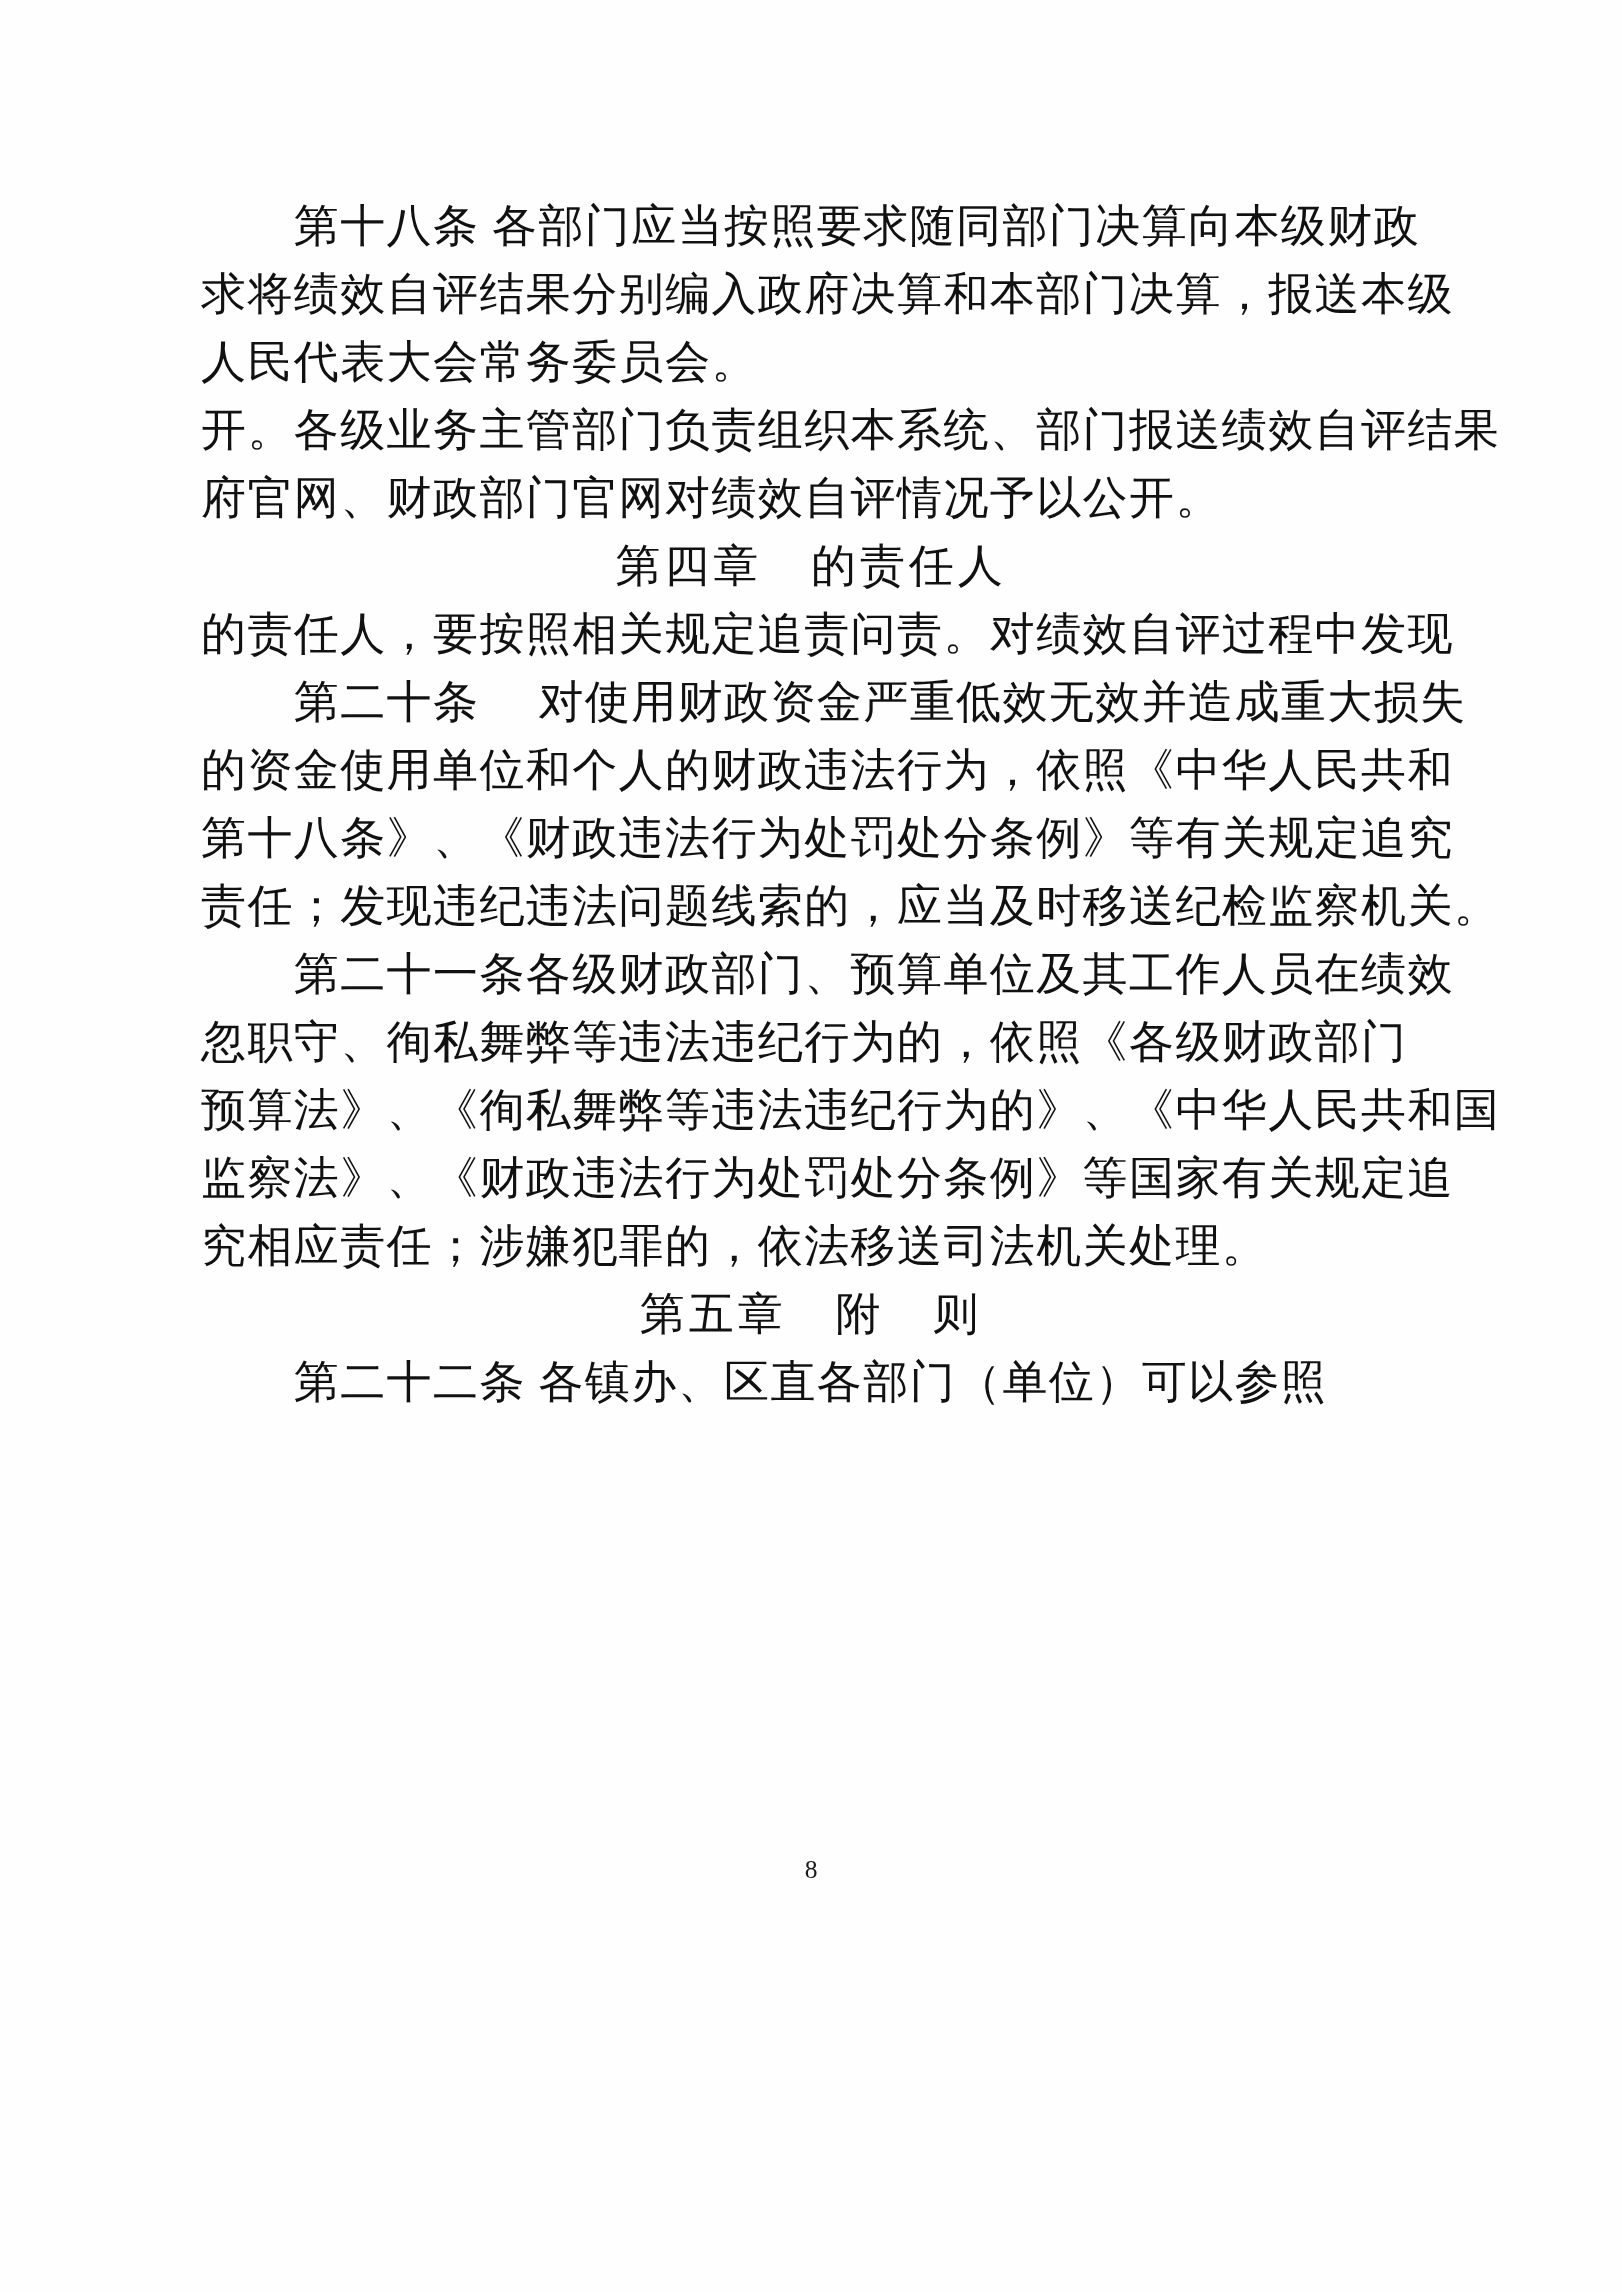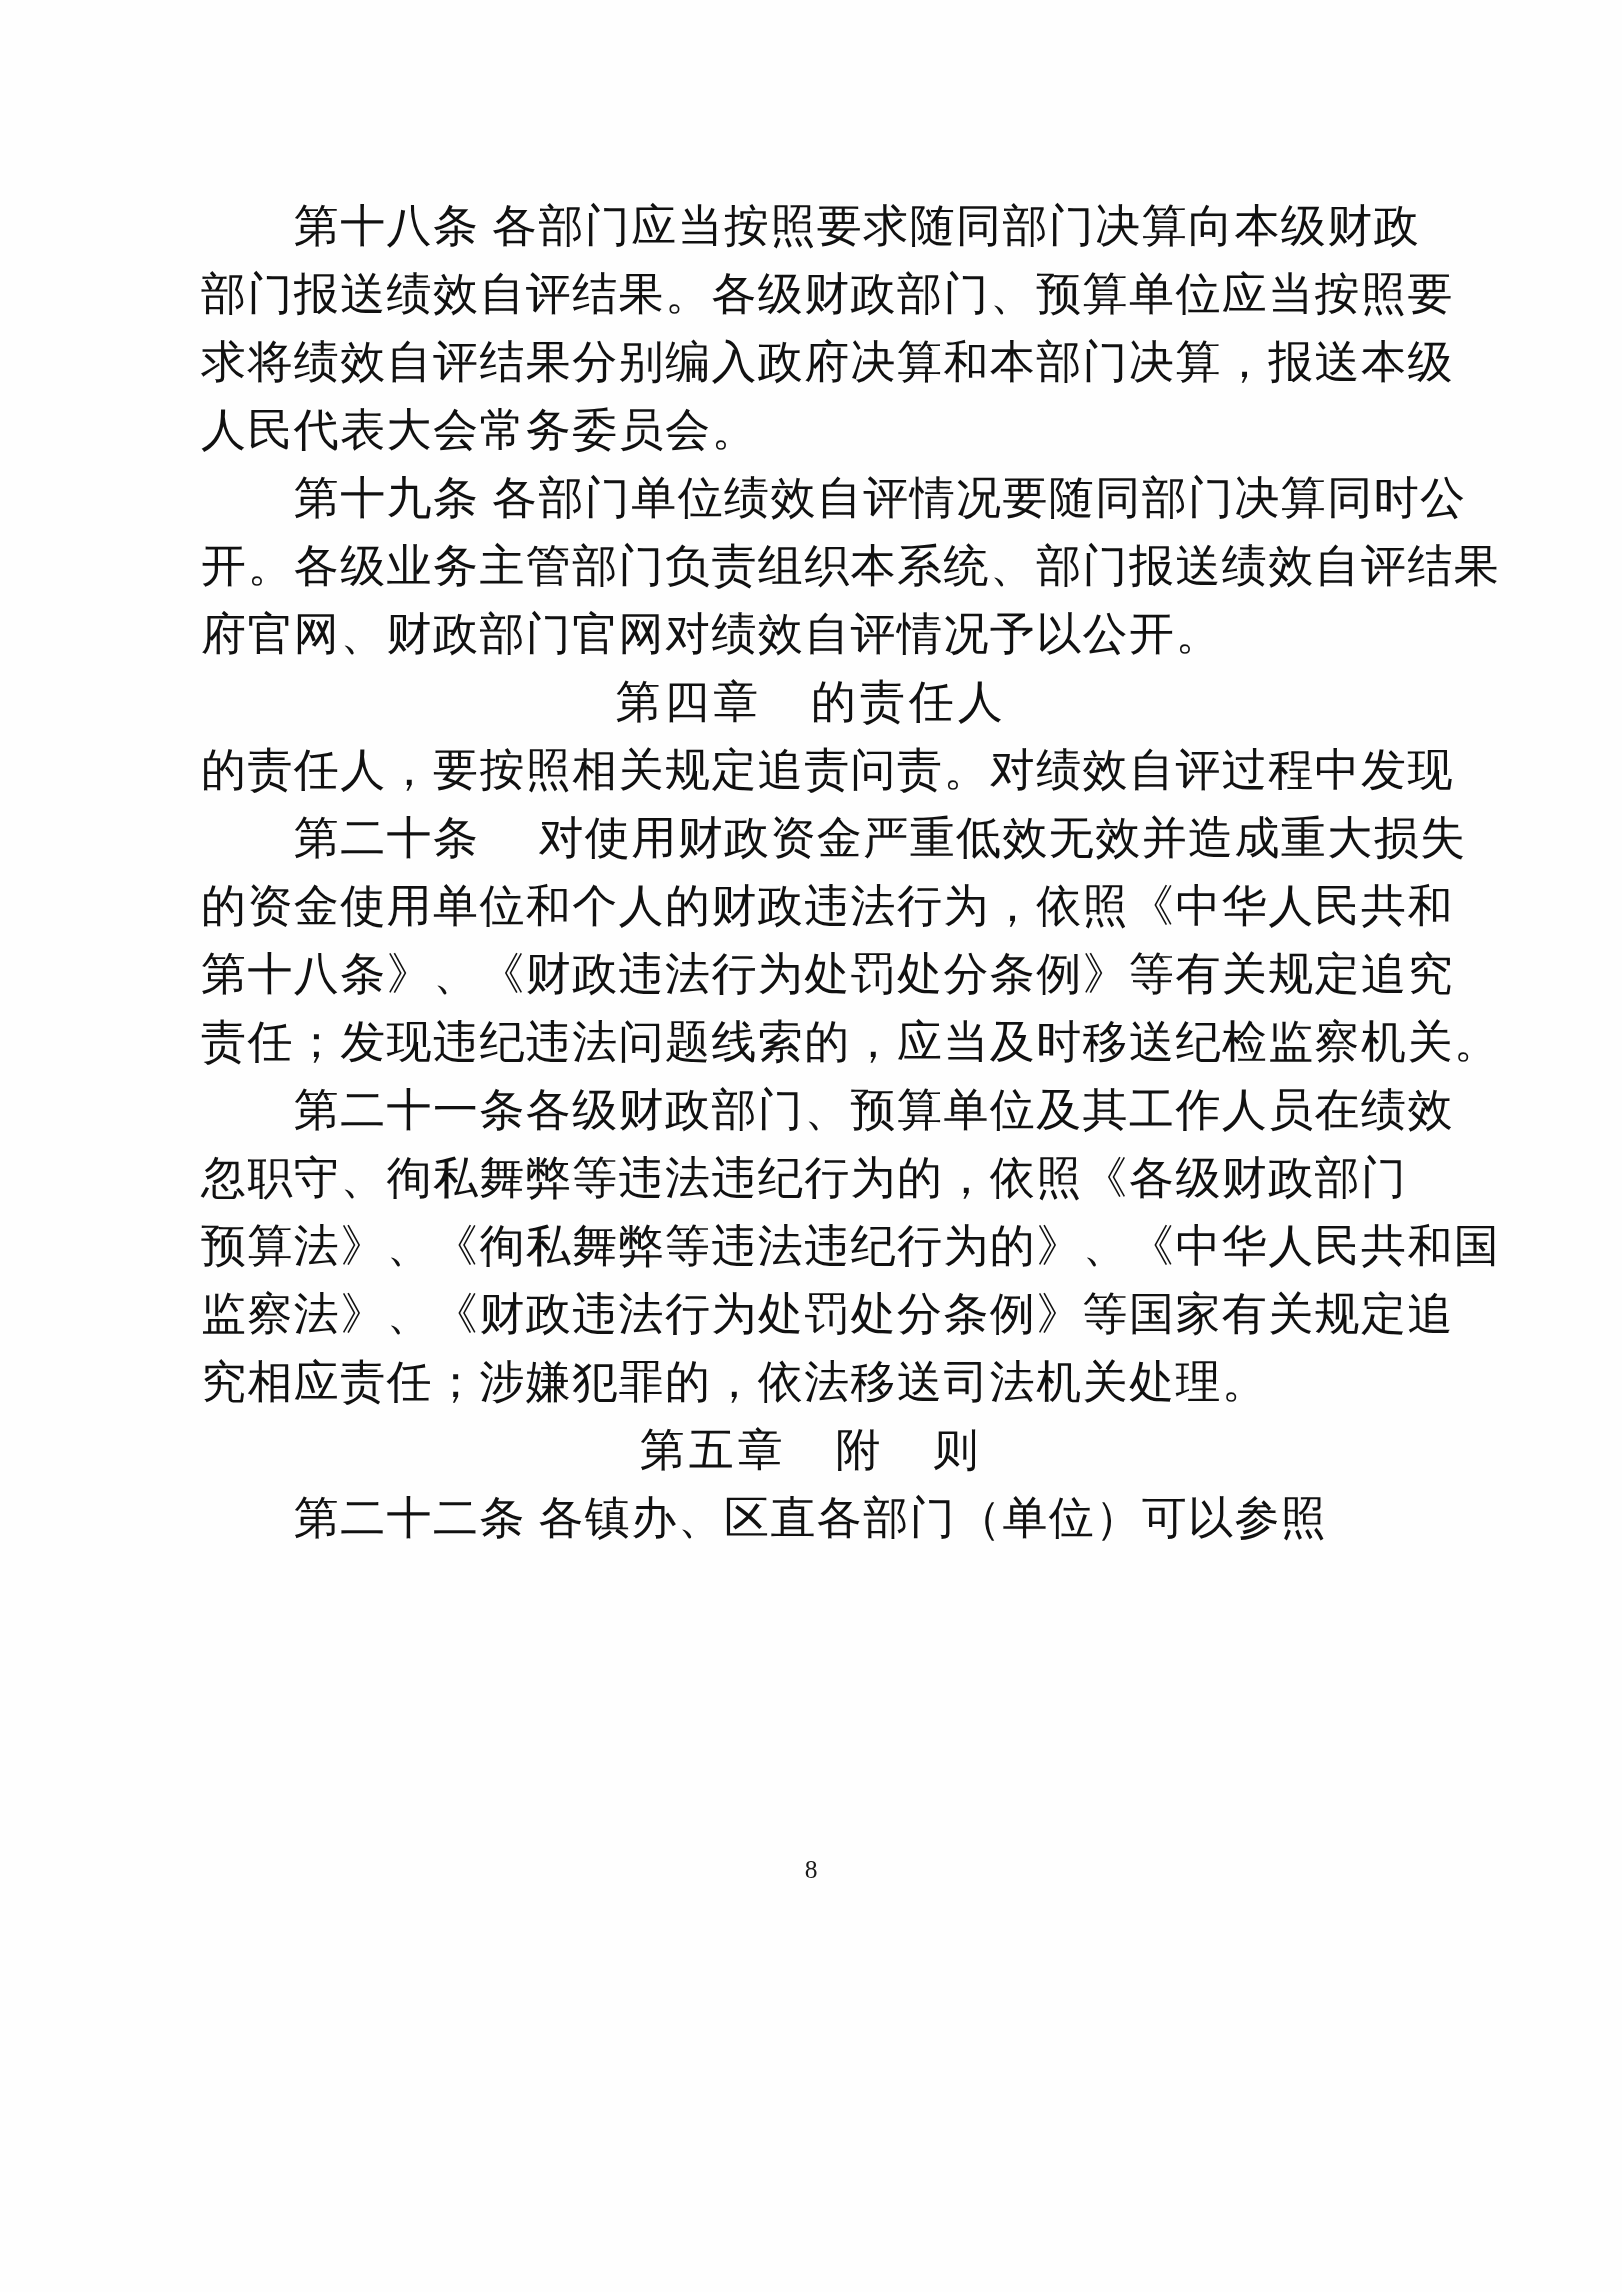--- a/index.html
+++ b/index.html
@@ -49,24 +49,22 @@
     font-family: "Liberation Serif", "DejaVu Serif", serif;
   }
 </style>
 </head>
 <body>
 
 <div class="page">
 
   <div class="content">
     <div class="line">　　第十八条 各部门应当按照要求随同部门决算向本级财政</div>
-    <div class="line">部门报送绩效自评结果。各级财政部门、预算单位应当按照要</div>
     <div class="line">求将绩效自评结果分别编入政府决算和本部门决算，报送本级</div>
     <div class="line">人民代表大会常务委员会。</div>
-    <div class="line">　　第十九条 各部门单位绩效自评情况要随同部门决算同时公</div>
     <div class="line">开。各级业务主管部门负责组织本系统、部门报送绩效自评结果</div>
     <div class="line">府官网、财政部门官网对绩效自评情况予以公开。</div>
     <div class="line center">第四章　的责任人</div>
     <div class="line">的责任人，要按照相关规定追责问责。对绩效自评过程中发现</div>
     <div class="line">　　第二十条　 对使用财政资金严重低效无效并造成重大损失</div>
     <div class="line">的资金使用单位和个人的财政违法行为，依照《中华人民共和</div>
     <div class="line">第十八条》、《财政违法行为处罚处分条例》等有关规定追究</div>
     <div class="line">责任；发现违纪违法问题线索的，应当及时移送纪检监察机关。</div>
     <div class="line">　　第二十一条各级财政部门、预算单位及其工作人员在绩效</div>
     <div class="line">忽职守、徇私舞弊等违法违纪行为的，依照《各级财政部门</div>

